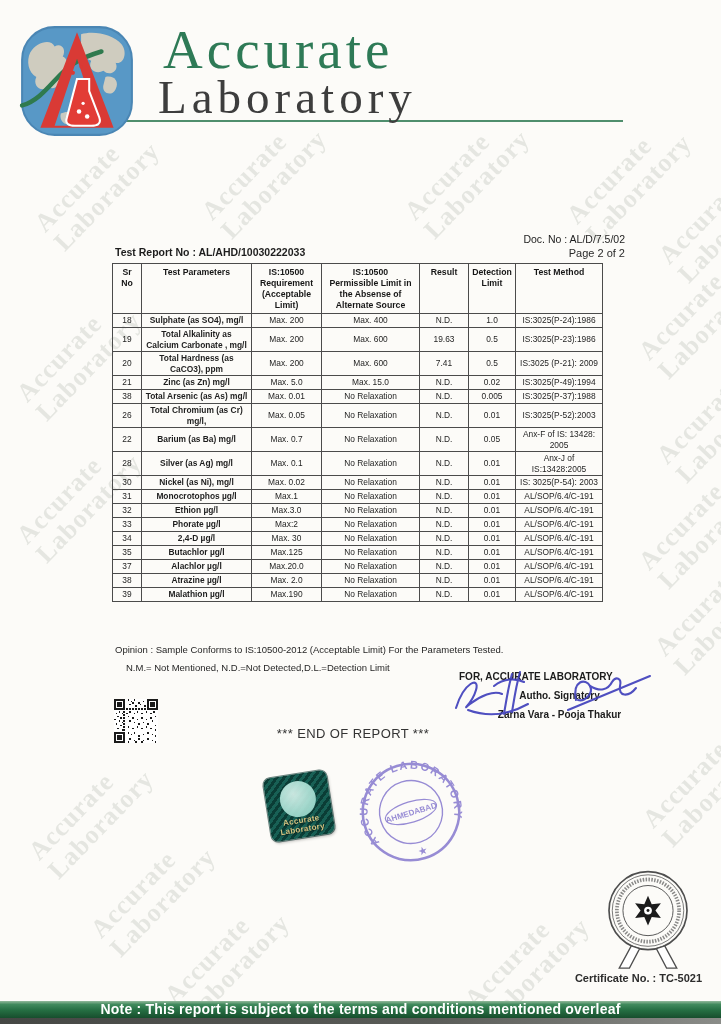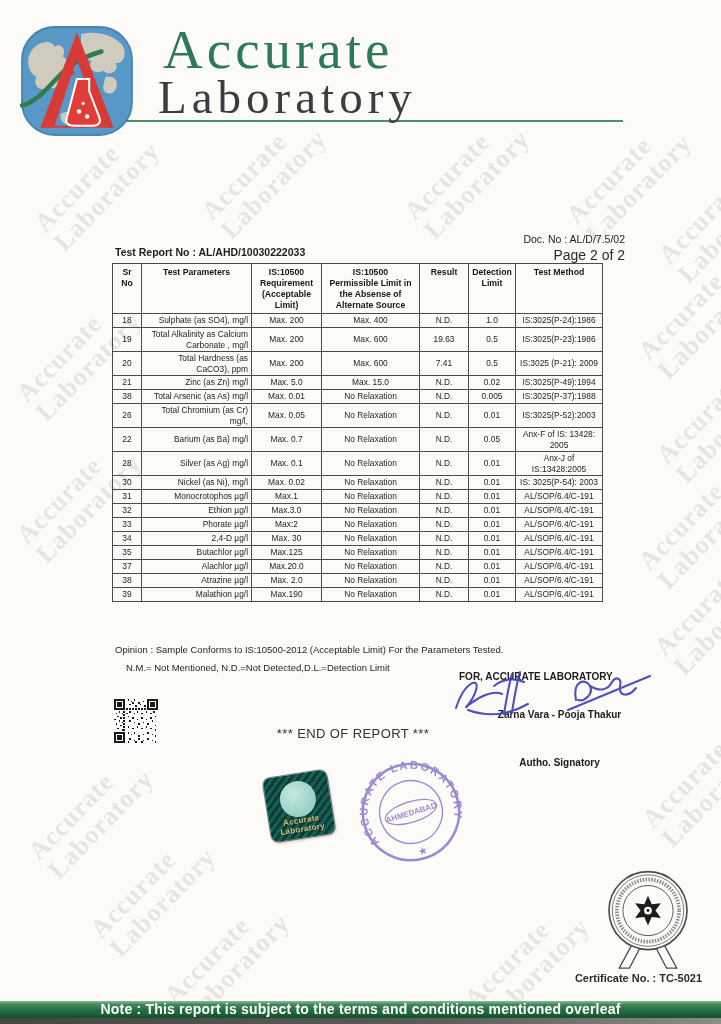--- a/index.html
+++ b/index.html
@@ -23,42 +23,42 @@
     color:#2e7a56;
   }
   .brand2 {
     position:absolute; left:158px; top:70px; z-index:2;
     font-family:"Liberation Serif", serif; font-size:47px; letter-spacing:5px;
     color:#3d3d3d;
   }
   .brand-rule { position:absolute; left:115px; top:120px; width:508px; height:2px; background:#4f8e6d; z-index:1; }
   
   .doc-no  { position:absolute; left:420px; top:233px; width:205px; text-align:right; font-size:10.5px; font-weight:normal; color:#1d1d1d; z-index:2; }
-  .page-no { position:absolute; left:420px; top:247px; width:205px; text-align:right; font-size:14px; color:#2a2a2a; z-index:2; }
+  .page-no { position:absolute; left:420px; top:247px; width:205px; text-align:right; font-size:11px; color:#2a2a2a; z-index:2; }
   .report-no { position:absolute; left:115px; top:246px; font-size:10.5px; font-weight:bold; color:#1d1d1d; z-index:2; }
   
   .tbl-wrap { position:absolute; left:112px; top:263px; z-index:2; }
   table { border-collapse:collapse; table-layout:fixed; width:490px; }
   th, td { border:1px solid #4b4b4b; overflow:hidden; }
   th {
     font-size:8.7px; font-weight:bold; text-align:center; vertical-align:top;
     padding:3px 2px 2px; line-height:11px; white-space:pre-line; color:#161616;
   }
   td {
     font-size:8.4px; text-align:center; vertical-align:middle;
     padding:1px 3px; line-height:10.5px; height:11px; color:#1e1e1e;
   }
-  td.cell-param { text-align:right; }
+  td.cell-param { text-align:center;font-weight:bold; }
   
   .opinion { position:absolute; left:115px; top:644px; font-size:9.5px; color:#262626; z-index:2; }
   .abbrev  { position:absolute; left:126px; top:662px; font-size:9.5px; color:#262626; z-index:2; }
   .for-line { position:absolute; left:459px; top:671px; font-size:10px; font-weight:bold; color:#1c1c1c; z-index:2; }
   .sig-svg  { position:absolute; left:448px; top:668px; z-index:3; }
   .sig-names { position:absolute; left:452px; top:709px; width:215px; text-align:center; font-size:10px; font-weight:bold; color:#1c1c1c; z-index:2; }
-  .sig-title { position:absolute; left:452px; top:757px; width:215px; text-align:center; font-size:10px; font-weight:bold; color:#1c1c1c; z-index:2; }
+  .sig-title { position:absolute; left:452px; top:690px; width:215px; text-align:center; font-size:10px; font-weight:bold; color:#1c1c1c; z-index:2; }
   .qr { position:absolute; left:114px; top:699px; width:44px; height:44px; z-index:2; }
   .eor { position:absolute; left:268px; top:726px; width:170px; text-align:center; font-size:13px; color:#333; z-index:2; letter-spacing:.4px; }
   
   .holo {
     position:absolute; left:267px; top:774px; width:64px; height:64px; z-index:3;
     transform:rotate(-9deg); border-radius:7px;
     background:repeating-linear-gradient(135deg,#186055 0 3px,#0b3d36 3px 6px);
     box-shadow:0 0 0 1px rgba(10,50,45,.6), 1px 2px 3px rgba(0,0,0,.25);
   }
   .holo-circle {

